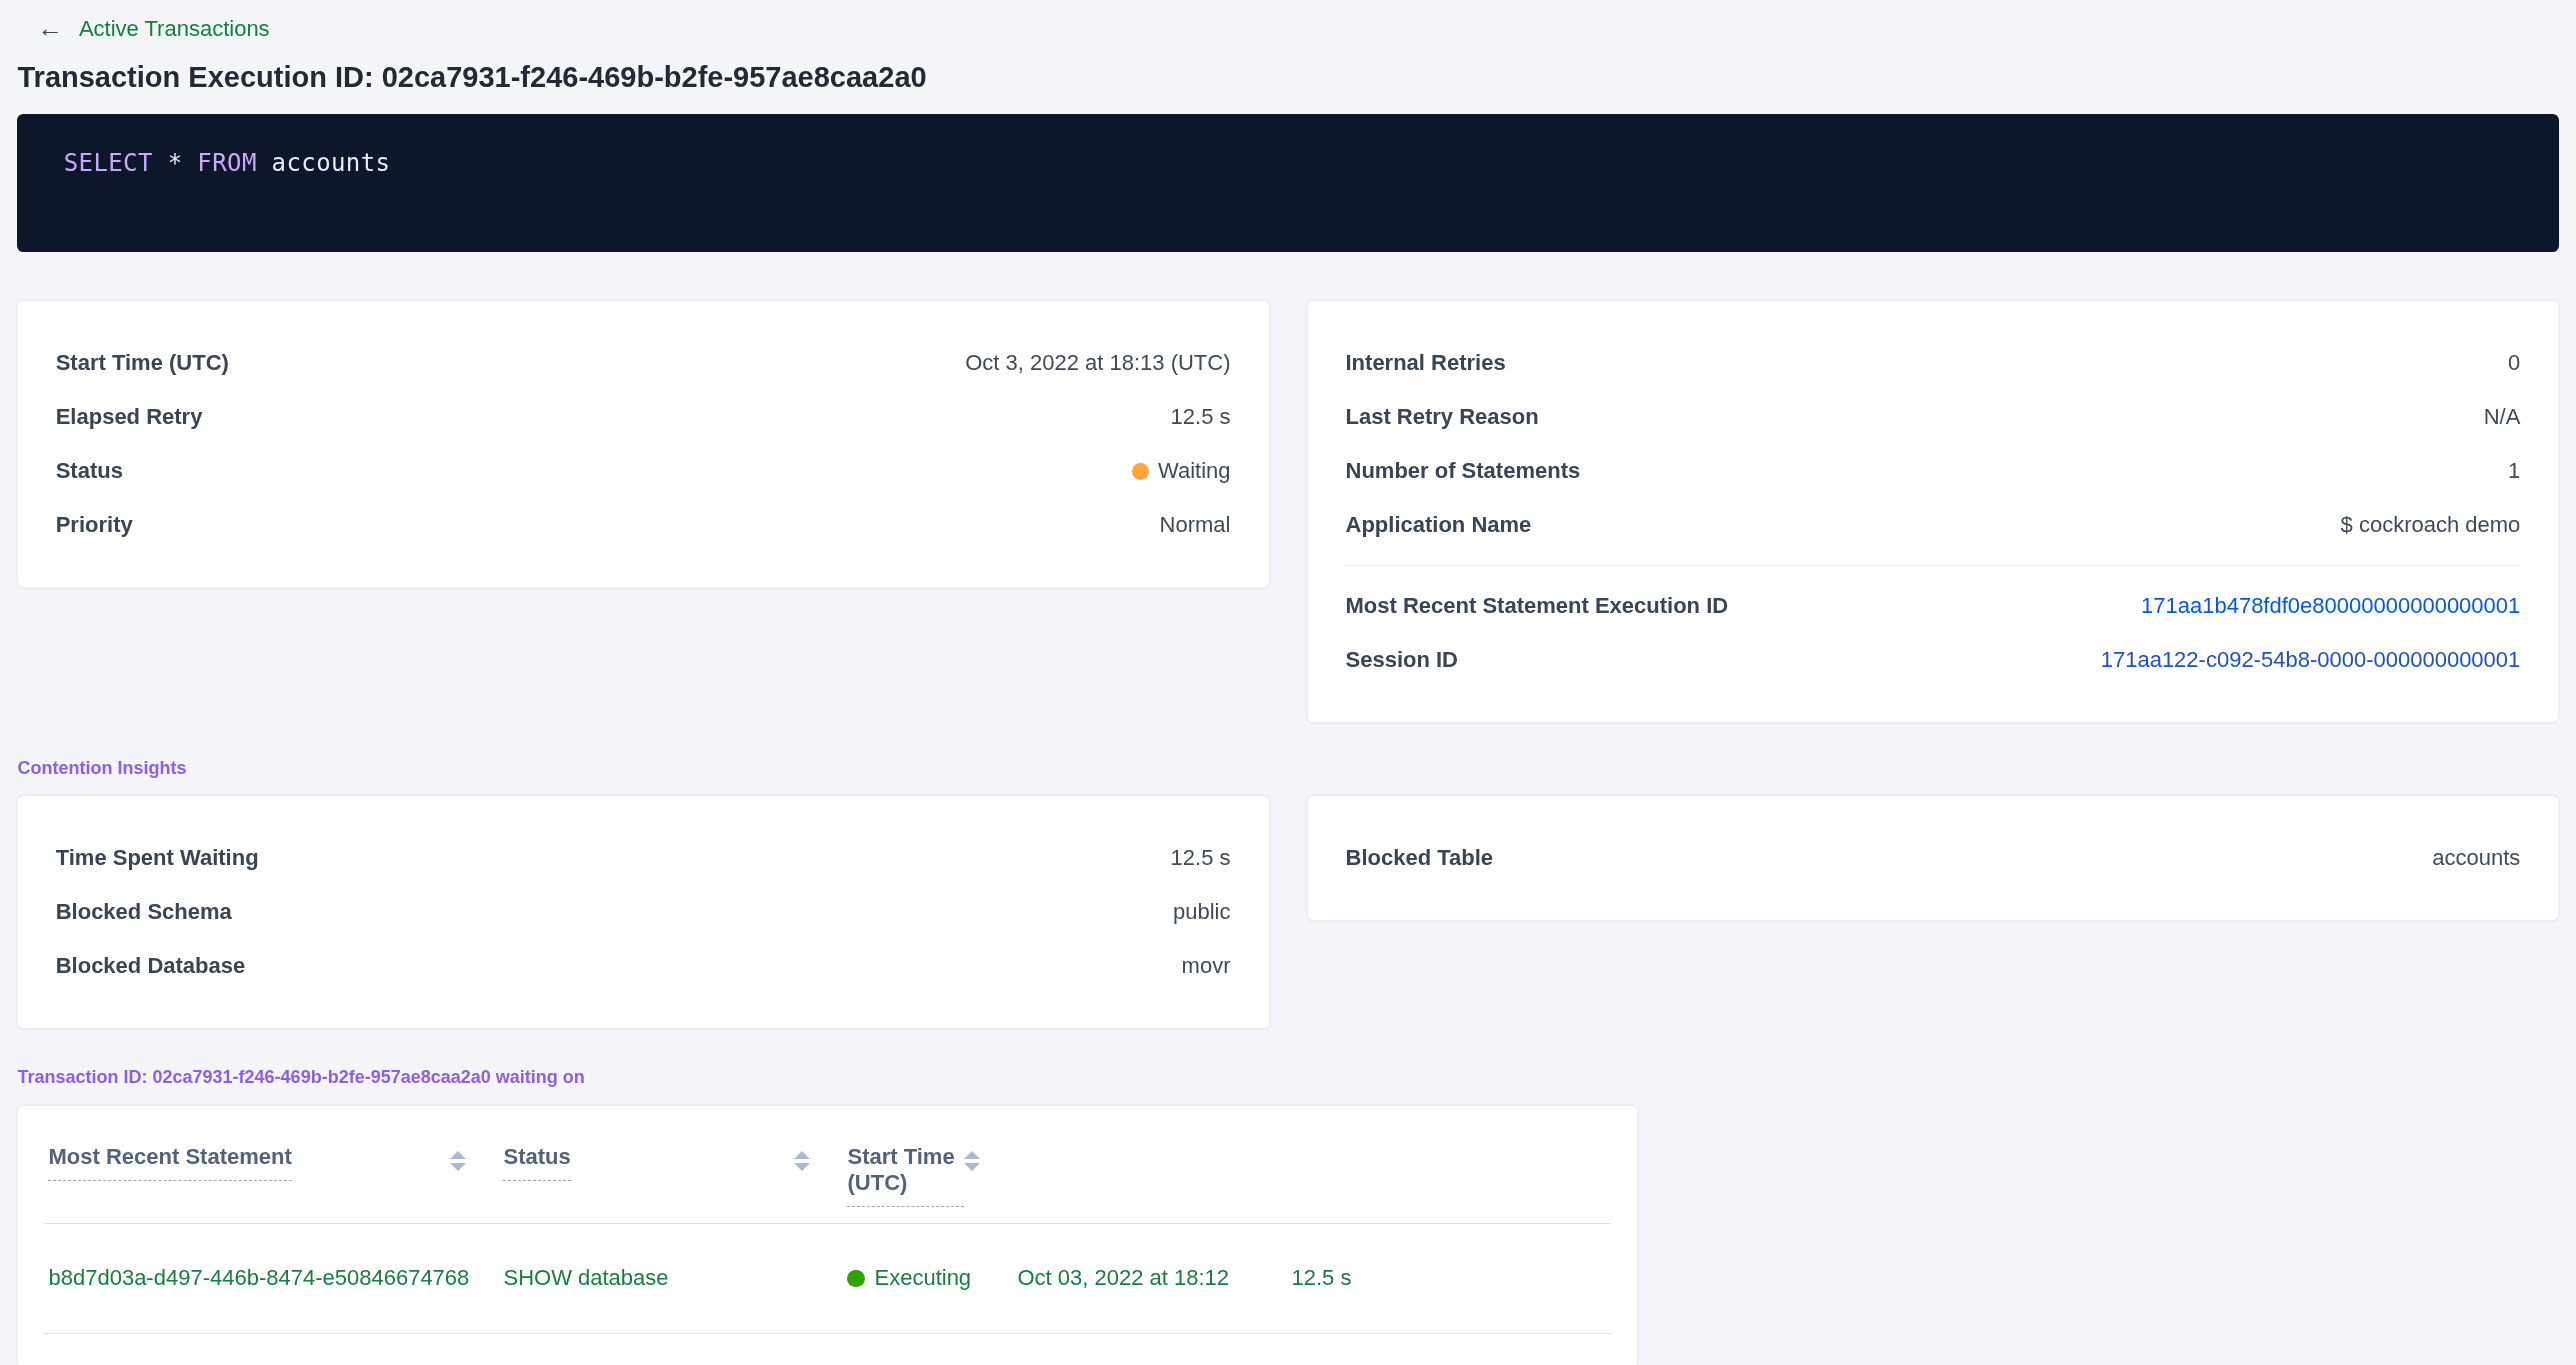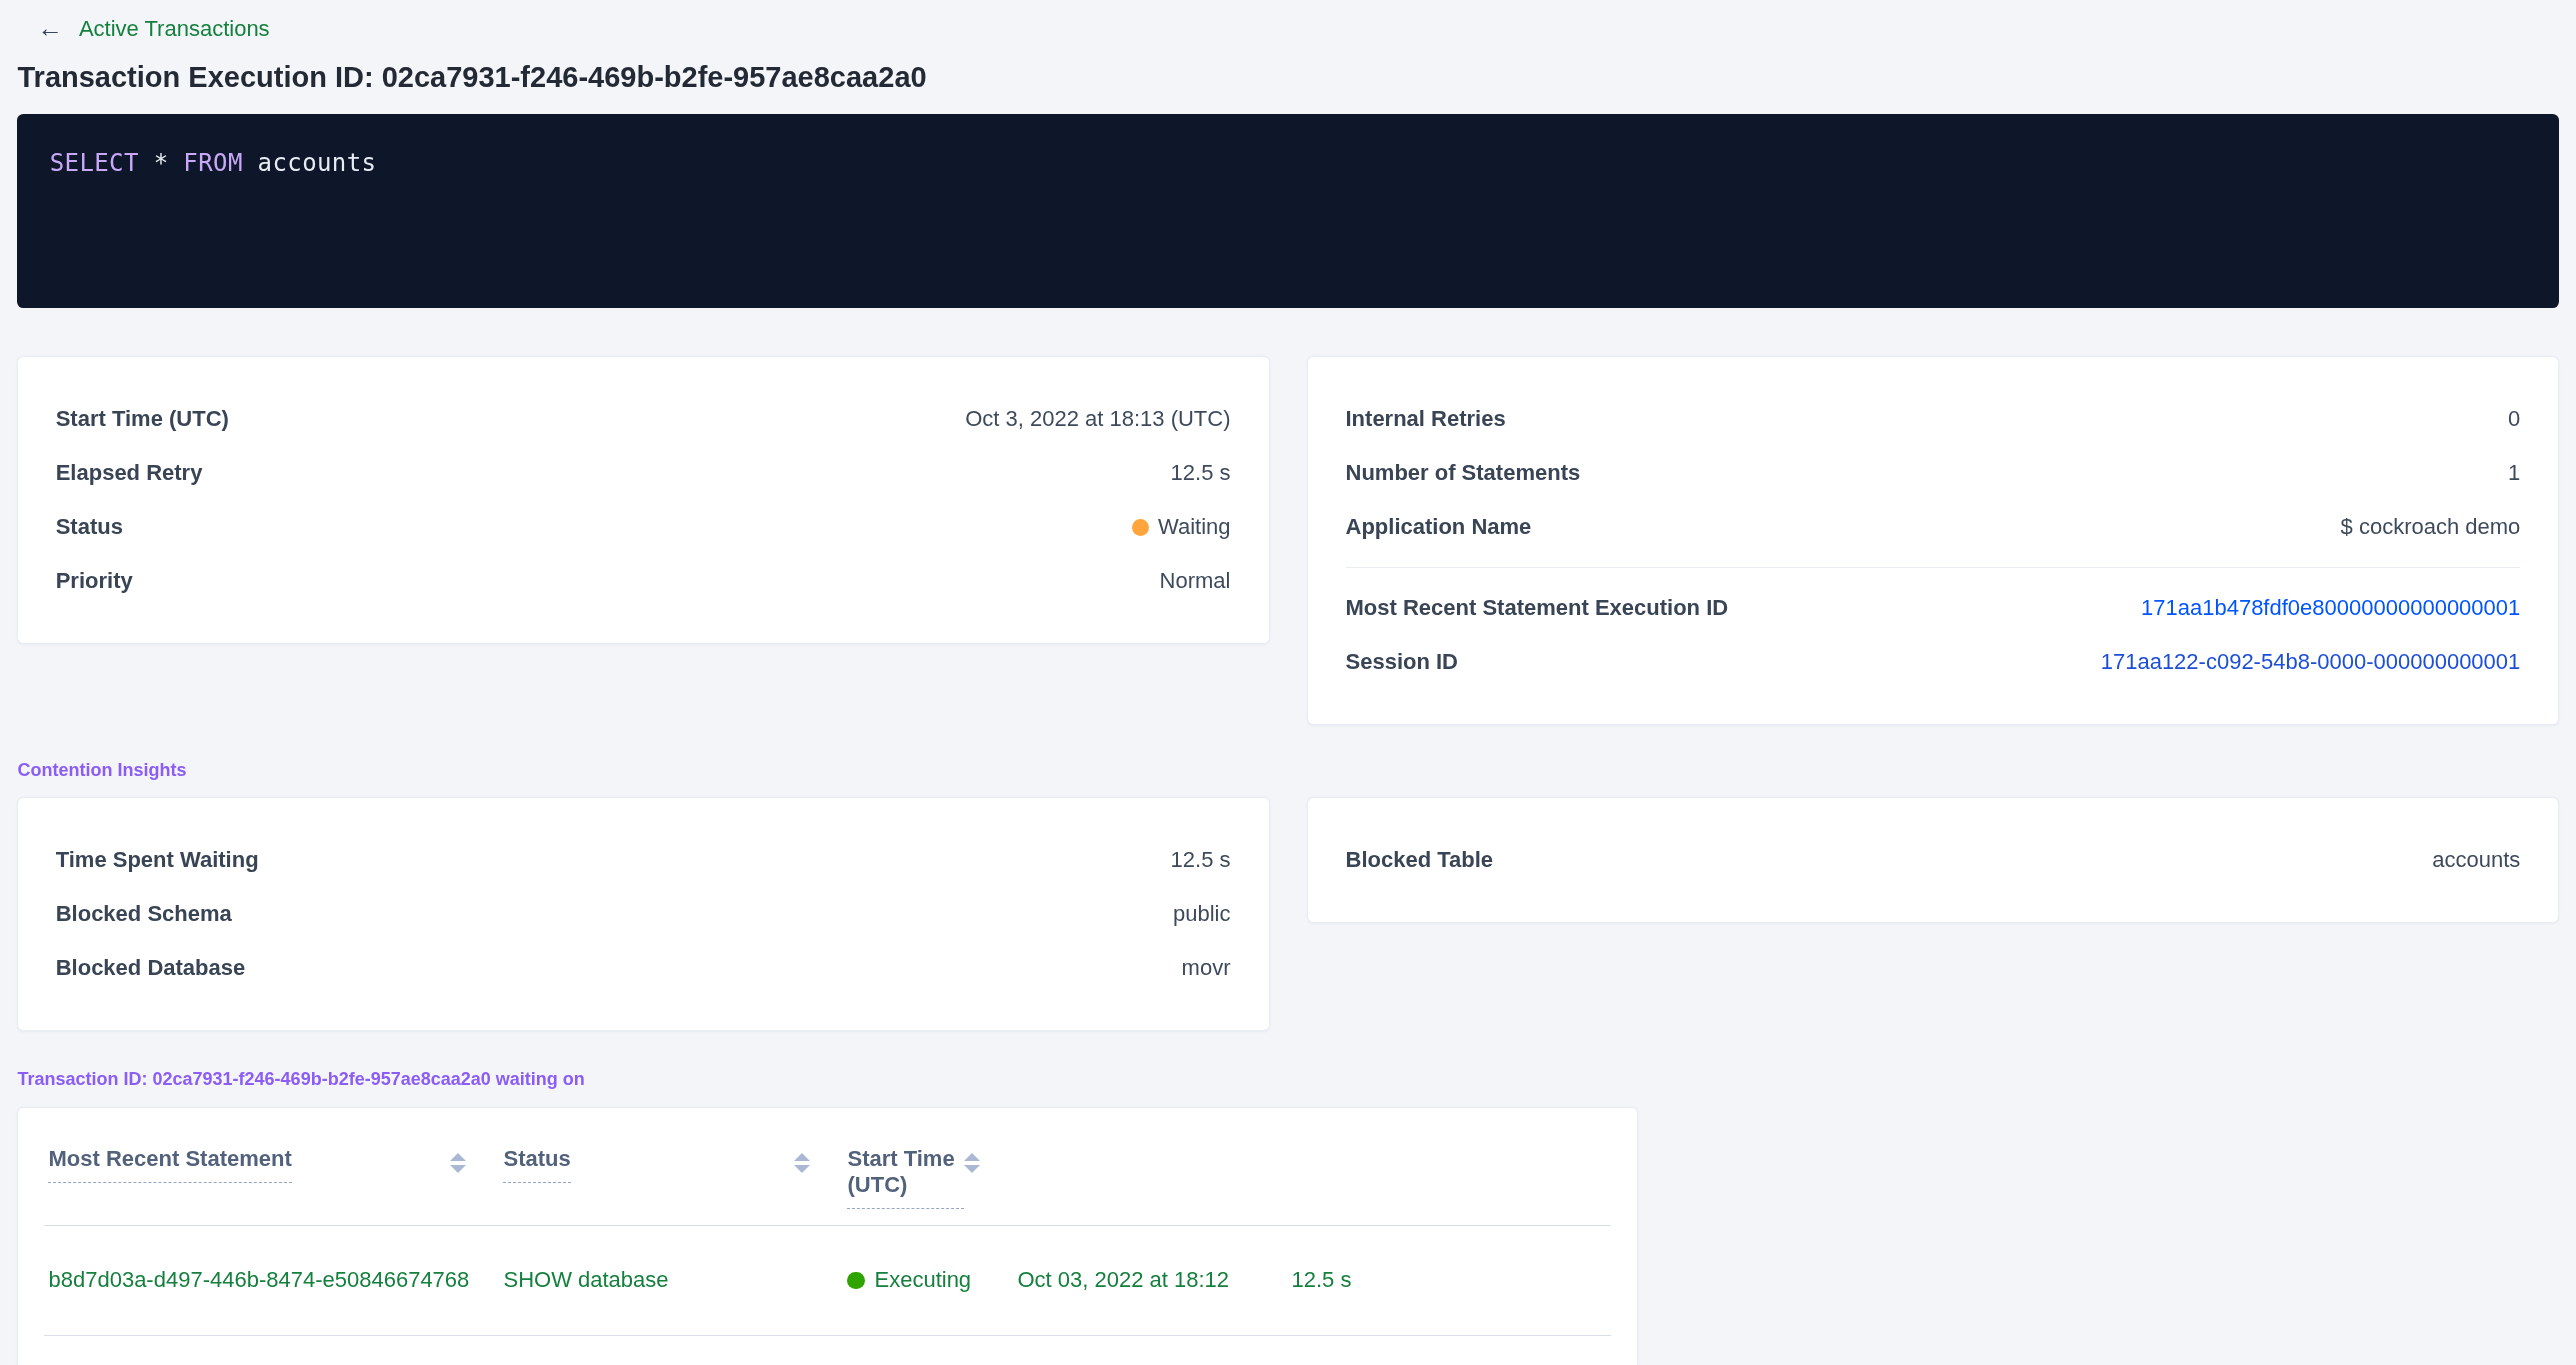--- a/index.html
+++ b/index.html
@@ -16,22 +16,22 @@
   
   .breadcrumb { display:flex; align-items:center; gap:16px; padding:11px 0 0 20.7px; height:35px; }
   .back-arrow { font-size:25.5px; color:#3b4558; line-height:1; cursor:pointer; }
   .breadcrumb-link { font-size:22px; color:#15803d; text-decoration:none; cursor:pointer; }
 
   
   .page-title { margin:14.3px 0 0 0.8px; font-size:29px; line-height:35px; font-weight:700; color:#242a35; }
 
   
   .sql-box {
-    margin-top:19px; height:194px; box-sizing:border-box;
-    border-radius:6.4px; padding:35px 33px;
+    margin-top:19px; height:138px; box-sizing:border-box;
+    border-radius:6.4px; padding:35px 47px;
     font-family:"DejaVu Sans Mono", monospace; font-size:24px; letter-spacing:0.4px;
     background:#0e1729;
   }
   .kw { color:#c9a8fa; }
   .plain { color:#e7ecf2; }
 
   
   .cards-row { display:flex; gap:37px; align-items:flex-start; }
   .row1 { margin-top:48px; }
   .card {
@@ -107,20 +107,24 @@
         <span class="kv-value">Normal</span>
       </div>
     </div>
 
     <div class="card">
       <div class="kv-row">
         <span class="kv-label">Internal Retries</span>
         <span class="kv-value">0</span>
       </div>
       <div class="kv-row">
+        <span class="kv-label">Last Retry Reason</span>
+        <span class="kv-value">N/A</span>
+      </div>
+      <div class="kv-row">
         <span class="kv-label">Number of Statements</span>
         <span class="kv-value">1</span>
       </div>
       <div class="kv-row">
         <span class="kv-label">Application Name</span>
         <span class="kv-value">$ cockroach demo</span>
       </div>
       <hr class="divider">
       <div class="kv-row">
         <span class="kv-label">Most Recent Statement Execution ID</span>

